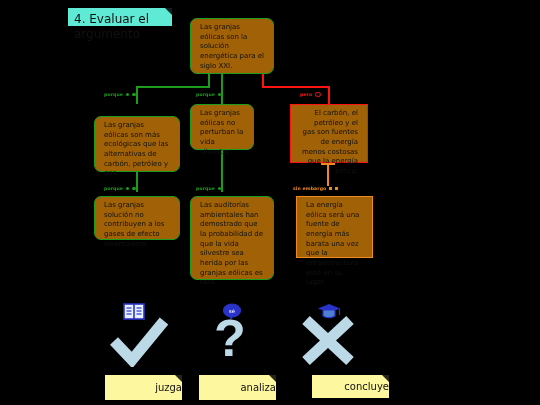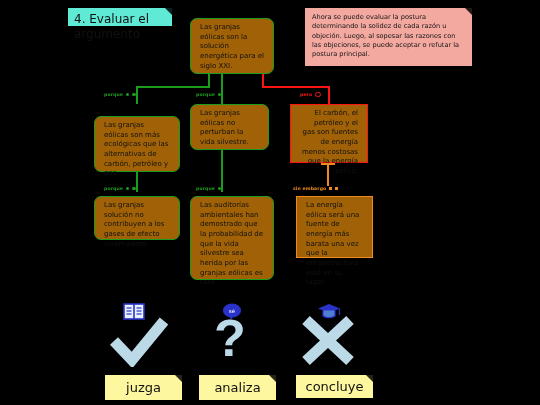--- a/index.html
+++ b/index.html
@@ -79,21 +79,21 @@
   .conn.red .dot{background:#ff1414;border-radius:50%;}
   .conn .dot.hollow{background:transparent;border:1.1px solid #ff1414;}
   .conn .sq{width:3px;height:3px;background:#f08a1e;display:inline-block;}
 
   
   .iconwrap{position:absolute;width:90px;height:75px;}
   .glyph{position:absolute;color:#bcd9e8;}
 
   .lbl-note{
     position:absolute;background:#fdf79f;color:#111;
-    font-size:13px;display:flex;align-items:center;justify-content:center;
+    font-size:10px;display:flex;align-items:center;justify-content:flex-end;
     box-sizing:border-box;
   }
   .lbl-note .foldmark{
     position:absolute;top:0;right:0;width:7px;height:7px;
     background:#000;clip-path:polygon(100% 0,100% 100%,0 0);opacity:.85;
   }
 </style>
 </head>
 <body>
 
@@ -115,24 +115,20 @@
   <div class="ln red" style="left:328px;top:86px;width:2px;height:18px;"></div>
 
   <div class="ln orange" style="left:327px;top:163px;width:2px;height:23px;"></div>
   <div class="ln orange" style="left:321px;top:163px;width:14px;height:2px;"></div>
 
   <div class="sticky" style="left:68px;top:8px;width:104px;height:18px;">
     <span class="foldmark"></span>
     <span>4. Evaluar el argumento</span>
   </div>
 
-  <div class="pinknote" style="left:305px;top:8px;width:167px;height:58px;">
-    <span class="foldmark"></span>
-    <span>Ahora se puede evaluar la postura determinando la solidez de cada razón u objeción. Luego, al sopesar las razones con las objeciones, se puede aceptar o refutar la postura principal.</span>
-  </div>
 
   <div class="bubble" style="left:190px;top:18px;width:84px;height:56px;">
     <span>Las granjas eólicas son la solución energética para el siglo XXI.</span>
   </div>
 
   <div class="conn" style="left:104px;top:92px;">
     <span class="ctext">porque</span>
     <span class="dot"></span>
     <span class="dot"></span>
   </div>
@@ -144,21 +140,21 @@
 
   <div class="conn red" style="left:300px;top:92px;">
     <span class="ctext">pero</span>
     <span class="dot hollow"></span>
   </div>
 
   <div class="bubble" style="left:94px;top:116px;width:86px;height:56px;">
     <span>Las granjas eólicas son más ecológicas que las alternativas de carbón, petróleo y gas.</span>
   </div>
 
-  <div class="bubble" style="left:190px;top:104px;width:79px;height:46px;">
+  <div class="bubble" style="left:190px;top:104px;width:64px;height:46px;">
     <span>Las granjas eólicas no perturban la vida silvestre.</span>
   </div>
 
   <div class="bubble sq red" style="left:290px;top:104px;width:78px;height:59px;text-align:right;">
     <span>El carbón, el petróleo y el gas son fuentes de energía menos costosas que la energía eólica.</span>
   </div>
 
   <div class="conn" style="left:104px;top:186px;">
     <span class="ctext">porque</span>
     <span class="dot"></span>
@@ -228,18 +224,18 @@
   <div class="lbl-note" style="left:105px;top:375px;width:77px;height:25px;">
     <span class="foldmark"></span>
     <span>juzga</span>
   </div>
 
   <div class="lbl-note" style="left:199px;top:375px;width:77px;height:25px;">
     <span class="foldmark"></span>
     <span>analiza</span>
   </div>
 
-  <div class="lbl-note" style="left:296px;top:375px;width:77px;height:23px;">
+  <div class="lbl-note" style="left:312px;top:375px;width:77px;height:23px;">
     <span class="foldmark"></span>
     <span>concluye</span>
   </div>
 
 </div>
 
 </body></html>

